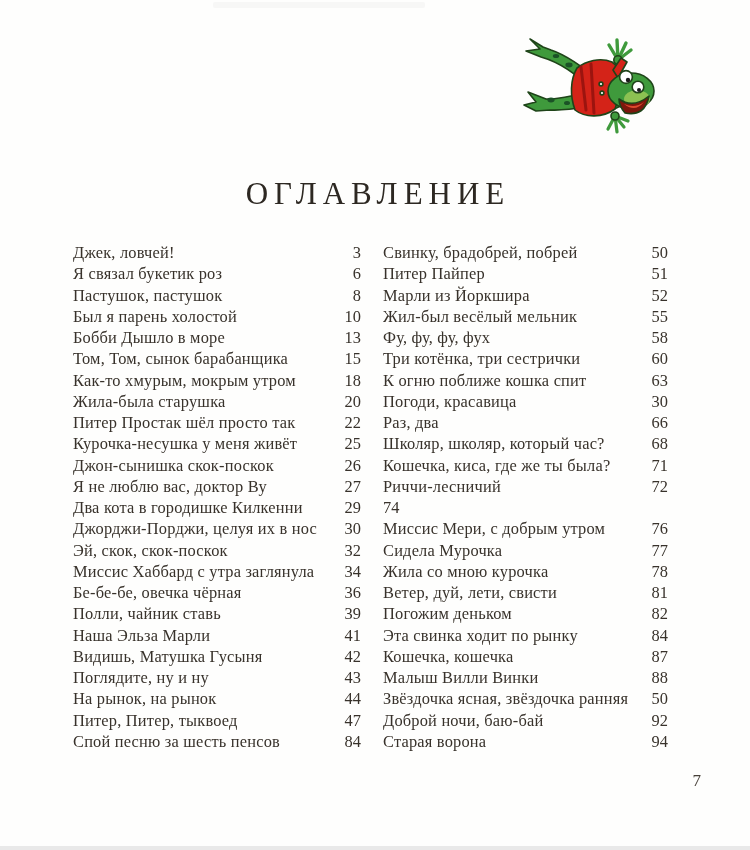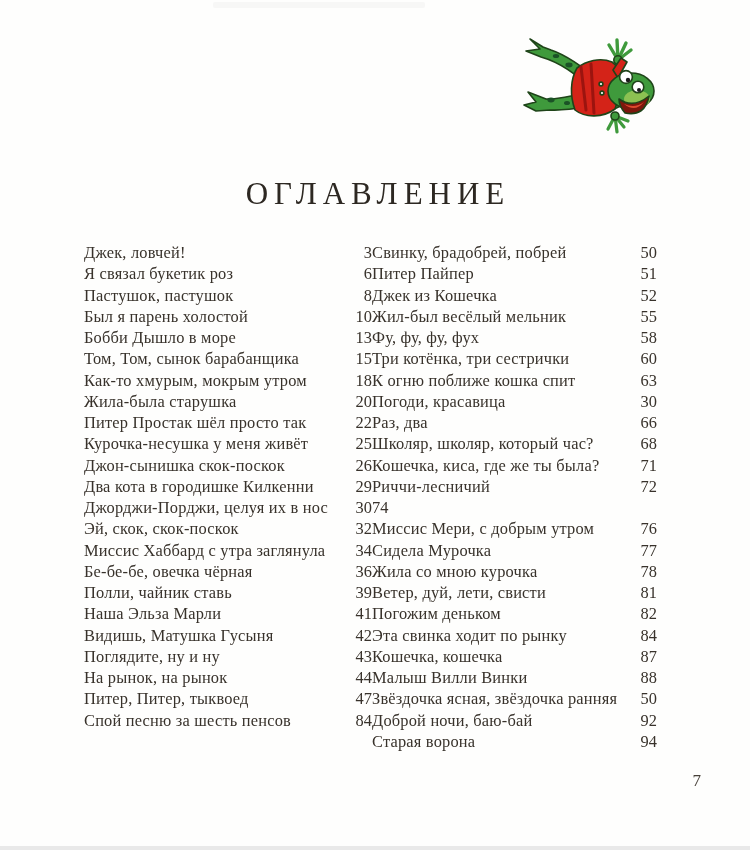--- a/index.html
+++ b/index.html
@@ -15,21 +15,21 @@
   }
   .frog{position:absolute;left:523px;top:36px;width:147px;height:107px;}
   .title{
     position:absolute;left:0;right:0;top:176px;margin:0;
     text-align:center;font-weight:400;
     font-size:31px;letter-spacing:6px;text-indent:6px;
     color:#2d2822;
   }
   .toc{
     position:absolute;left:73px;top:242px;width:595px;
-    display:flex;justify-content:center;
+    display:flex;justify-content:space-between;
   }
   .col{display:flex;flex-direction:column;}
   .col-left{width:288px;}
   .col-right{width:285px;}
   .row{
     display:flex;justify-content:space-between;align-items:baseline;
     line-height:21.25px;font-size:16.4px;gap:6px;
   }
   .row .t{white-space:nowrap;letter-spacing:0.2px;}
   .row .p{flex-shrink:0;text-align:right;}
@@ -148,20 +148,24 @@
         </div>
         <div class="row">
           <span class="t">Курочка-несушка у меня живёт</span>
           <span class="p">25</span>
         </div>
         <div class="row">
           <span class="t">Джон-сынишка скок-поскок</span>
           <span class="p">26</span>
         </div>
         <div class="row">
+          <span class="t">Я не люблю вас, доктор Ву</span>
+          <span class="p">27</span>
+        </div>
+        <div class="row">
           <span class="t">Два кота в городишке Килкенни</span>
           <span class="p">29</span>
         </div>
         <div class="row">
           <span class="t">Джорджи-Порджи, целуя их в нос</span>
           <span class="p">30</span>
         </div>
         <div class="row">
           <span class="t">Эй, скок, скок-поскок</span>
           <span class="p">32</span>
@@ -206,21 +210,21 @@
     <div class="col col-right">
         <div class="row">
           <span class="t">Свинку, брадобрей, побрей</span>
           <span class="p">50</span>
         </div>
         <div class="row">
           <span class="t">Питер Пайпер</span>
           <span class="p">51</span>
         </div>
         <div class="row">
-          <span class="t">Джек из Кошечка</span>
+          <span class="t">Марли из Йоркшира</span>
           <span class="p">52</span>
         </div>
         <div class="row">
           <span class="t">Жил-был весёлый мельник</span>
           <span class="p">55</span>
         </div>
         <div class="row">
           <span class="t">Фу, фу, фу, фух</span>
           <span class="p">58</span>
         </div>

